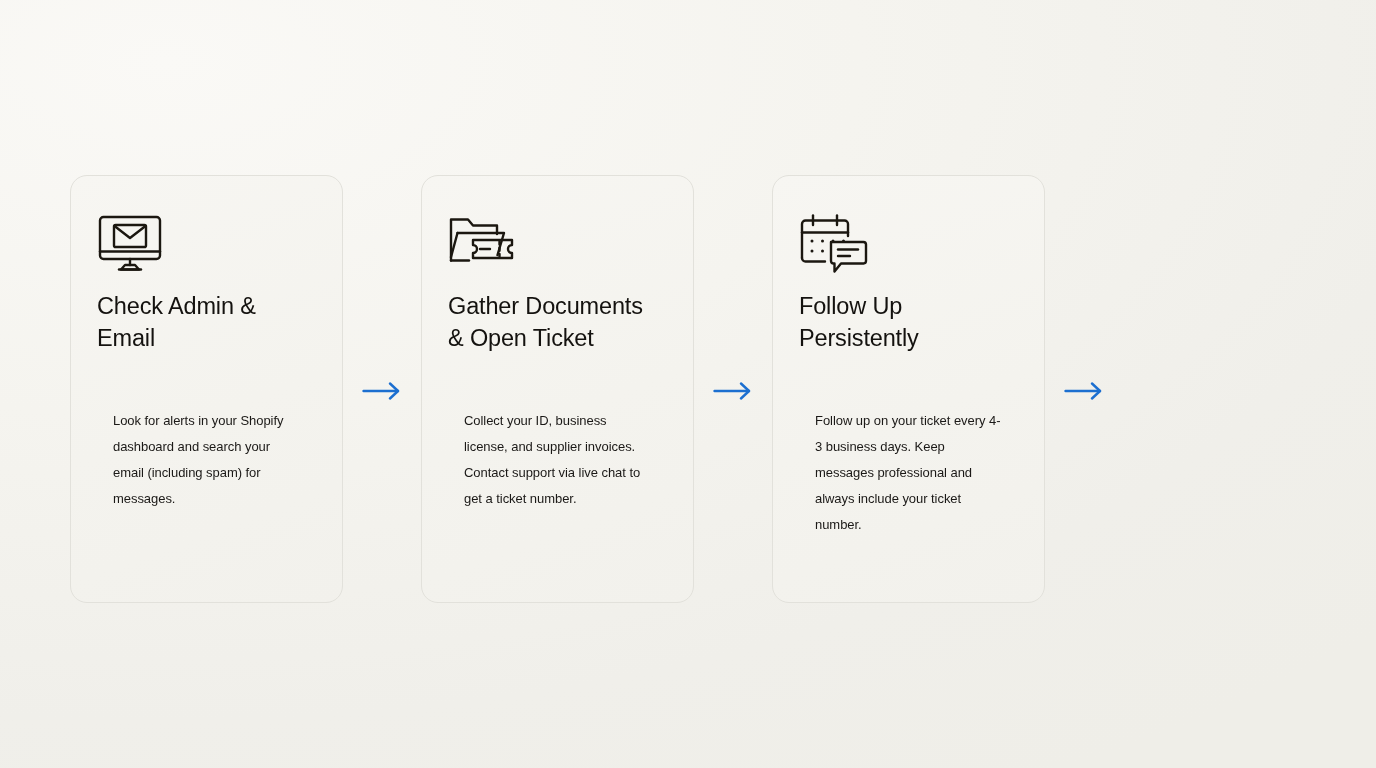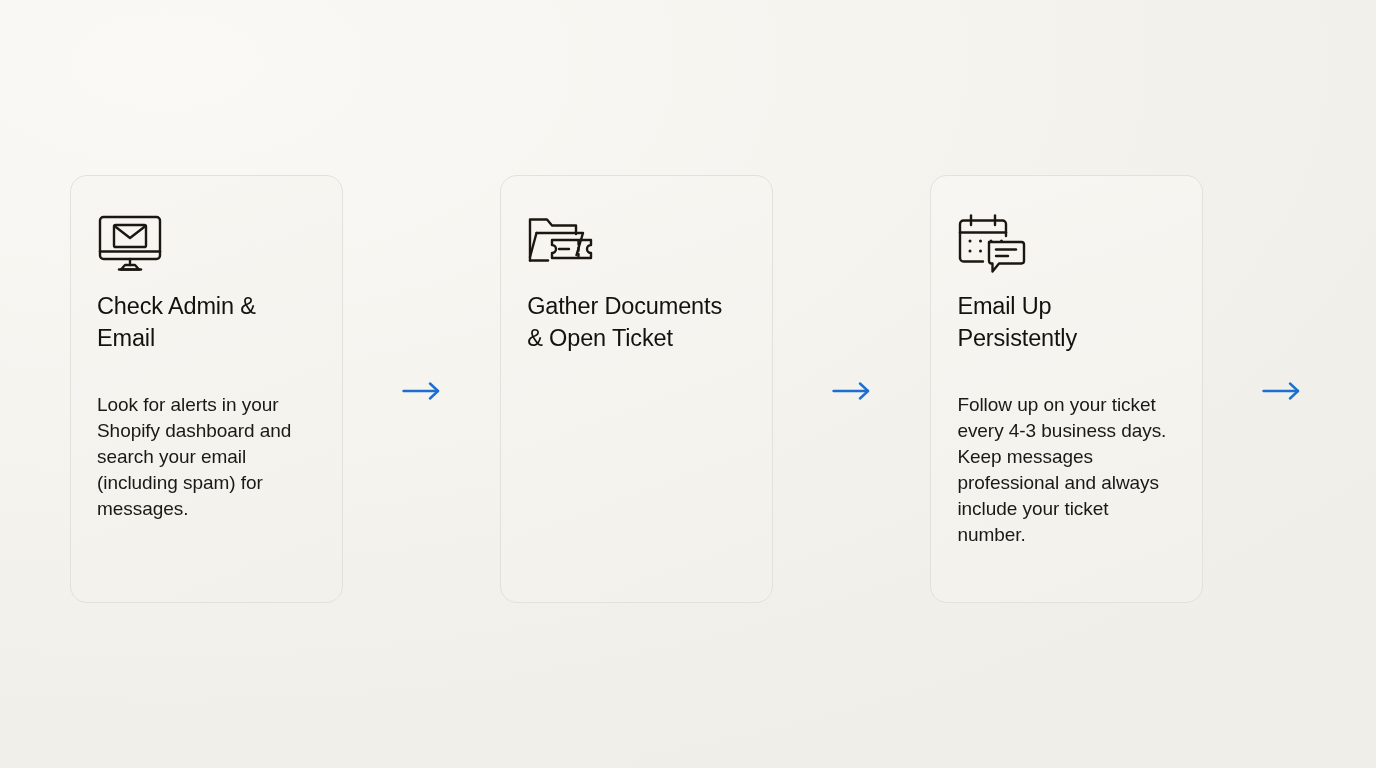--- a/index.html
+++ b/index.html
@@ -22,21 +22,20 @@
   }
   #flow {
     position: absolute;
     left: 70px;
     top: 175px;
     width: 1236px;
     height: 428px;
     display: flex;
     flex-direction: row;
     align-items: stretch;
-    justify-content: space-between;
     gap: 15px;
   }
   .card {
     position: relative;
     width: 273px;
     flex: 0 0 273px;
     box-sizing: border-box;
     border: 1px solid #E2E1DB;
     border-radius: 17px;
     background: linear-gradient(160deg, #F7F6F2 0%, #F4F3EE 55%, #F2F1EC 100%);
@@ -56,26 +55,26 @@
   .card-title {
     font-size: 23.5px;
     line-height: 32px;
     font-weight: 400;
     color: #14120F;
     letter-spacing: -0.15px;
     margin: 0 0 38px 0;
     white-space: pre-line;
   }
   .card-body {
-    font-size: 19px;
+    font-size: 13px;
     line-height: 26px;
     font-weight: 400;
     color: #1B1917;
     letter-spacing: -0.05px;
-    margin: 0;
+    margin: 16px;
   }
   .connector {
     flex: 0 0 48px;
     width: 48px;
     position: relative;
     align-self: stretch;
   }
   .connector svg {
     position: absolute;
     left: 4px;
@@ -120,20 +119,21 @@
           <path d="M3 46.5 L21 46.5"></path>
           <path d="M9.5 19 L56 19 L49.5 41"></path>
           <path d="M9.5 19 L3 43"></path>
           <path d="M25 31 L25 26 L64 26 L64 31 A4 4 0 0 0 64 39 L64 44 L25 44 L25 39 A4 4 0 0 0 25 31 Z"></path>
           <line x1="32" y1="35" x2="42" y2="35"></line>
           <line x1="51.5" y1="27.5" x2="51.5" y2="42.5" stroke-dasharray="3 3.2"></line>
         </svg>
       </div>
       <div class="card-title">Gather Documents
 &amp; Open Ticket</div>
+      <div class="card-body">Collect your ID, business license, and supplier invoices. Contact support via live chat to get a ticket number.</div>
     </div>
 
     <div class="connector">
       <svg width="40" height="18" viewBox="0 0 40 18" fill="none" stroke="#1C6FD0" stroke-width="2.4" stroke-linecap="round" stroke-linejoin="round">
         <line x1="1.5" y1="9" x2="36" y2="9"></line>
         <polyline points="28,1.5 36,9 28,16.5"></polyline>
       </svg>
     </div>
 
     <div class="card">
@@ -148,21 +148,21 @@
           <circle cx="23.5" cy="27" r="1.5" fill="#1B1710" stroke="none"></circle>
           <circle cx="34" cy="27" r="1.5" fill="#1B1710" stroke="none"></circle>
           <circle cx="44.5" cy="27" r="1.5" fill="#1B1710" stroke="none"></circle>
           <circle cx="13" cy="37" r="1.5" fill="#1B1710" stroke="none"></circle>
           <circle cx="23.5" cy="37" r="1.5" fill="#1B1710" stroke="none"></circle>
           <path d="M32 28 L64.5 28 A2.6 2.6 0 0 1 67 30.6 L67 47 A2.6 2.6 0 0 1 64.5 49.5 L42 49.5 L35.5 57.5 L35.5 49.5 L34.6 49.5 A2.6 2.6 0 0 1 32 47 Z"></path>
           <line x1="39" y1="35.5" x2="59" y2="35.5"></line>
           <line x1="39" y1="42" x2="51" y2="42"></line>
         </svg>
       </div>
-      <div class="card-title">Email Up
+      <div class="card-title">Follow Up
 Persistently</div>
       <div class="card-body">Follow up on your ticket every 4-3 business days. Keep messages professional and always include your ticket number.</div>
     </div>
 
     <div class="connector">
       <svg width="40" height="18" viewBox="0 0 40 18" fill="none" stroke="#1C6FD0" stroke-width="2.4" stroke-linecap="round" stroke-linejoin="round">
         <line x1="1.5" y1="9" x2="36" y2="9"></line>
         <polyline points="28,1.5 36,9 28,16.5"></polyline>
       </svg>
     </div>

